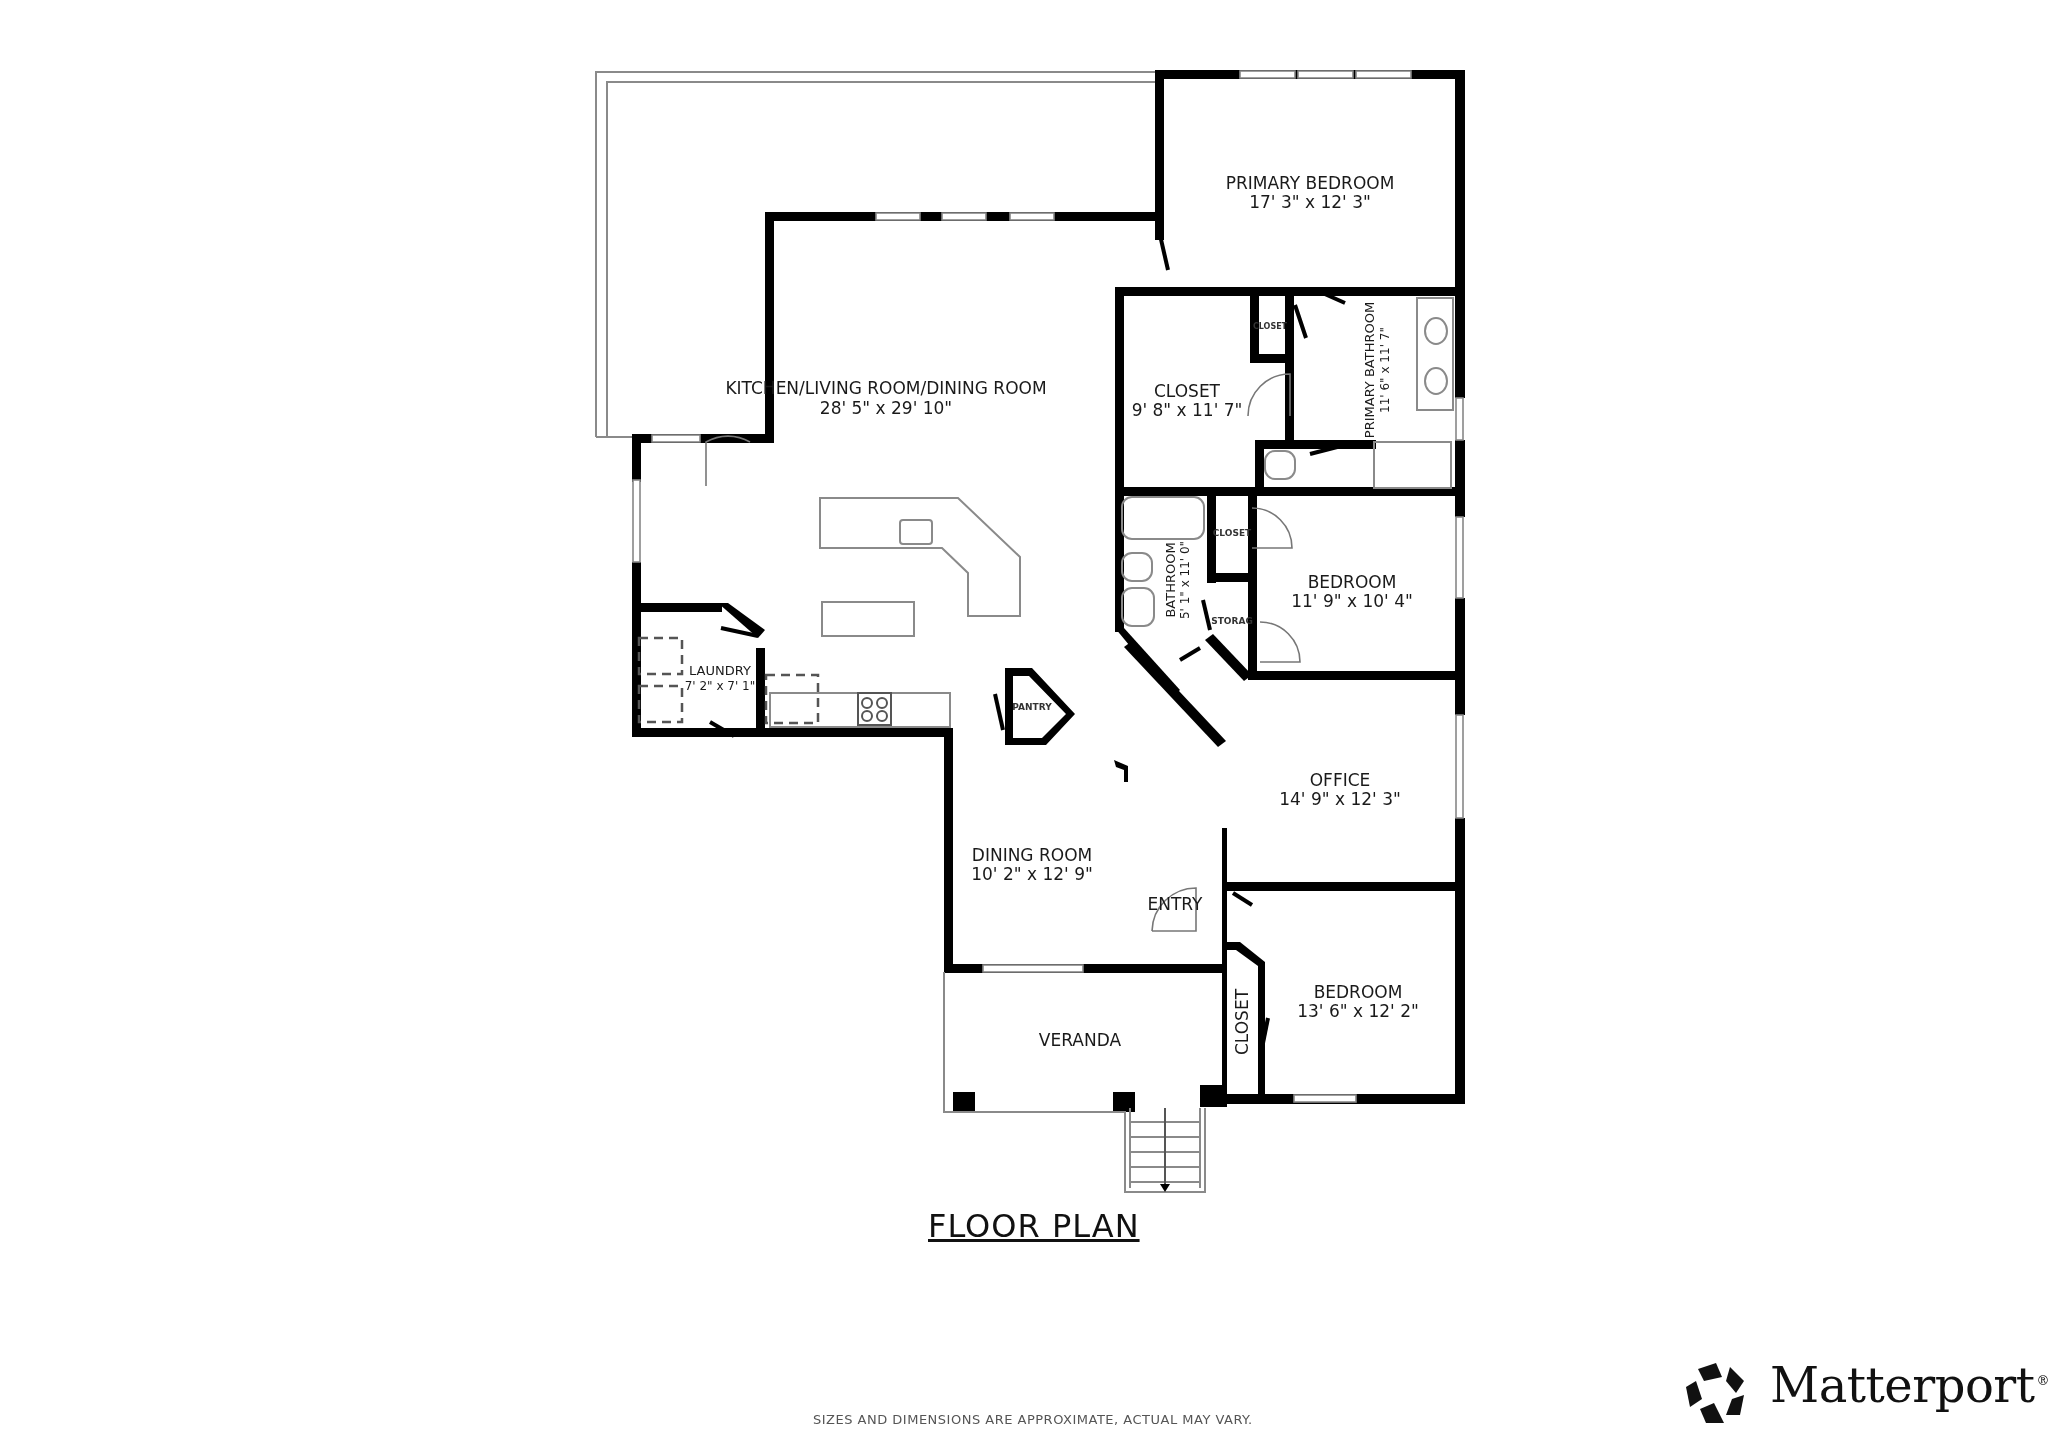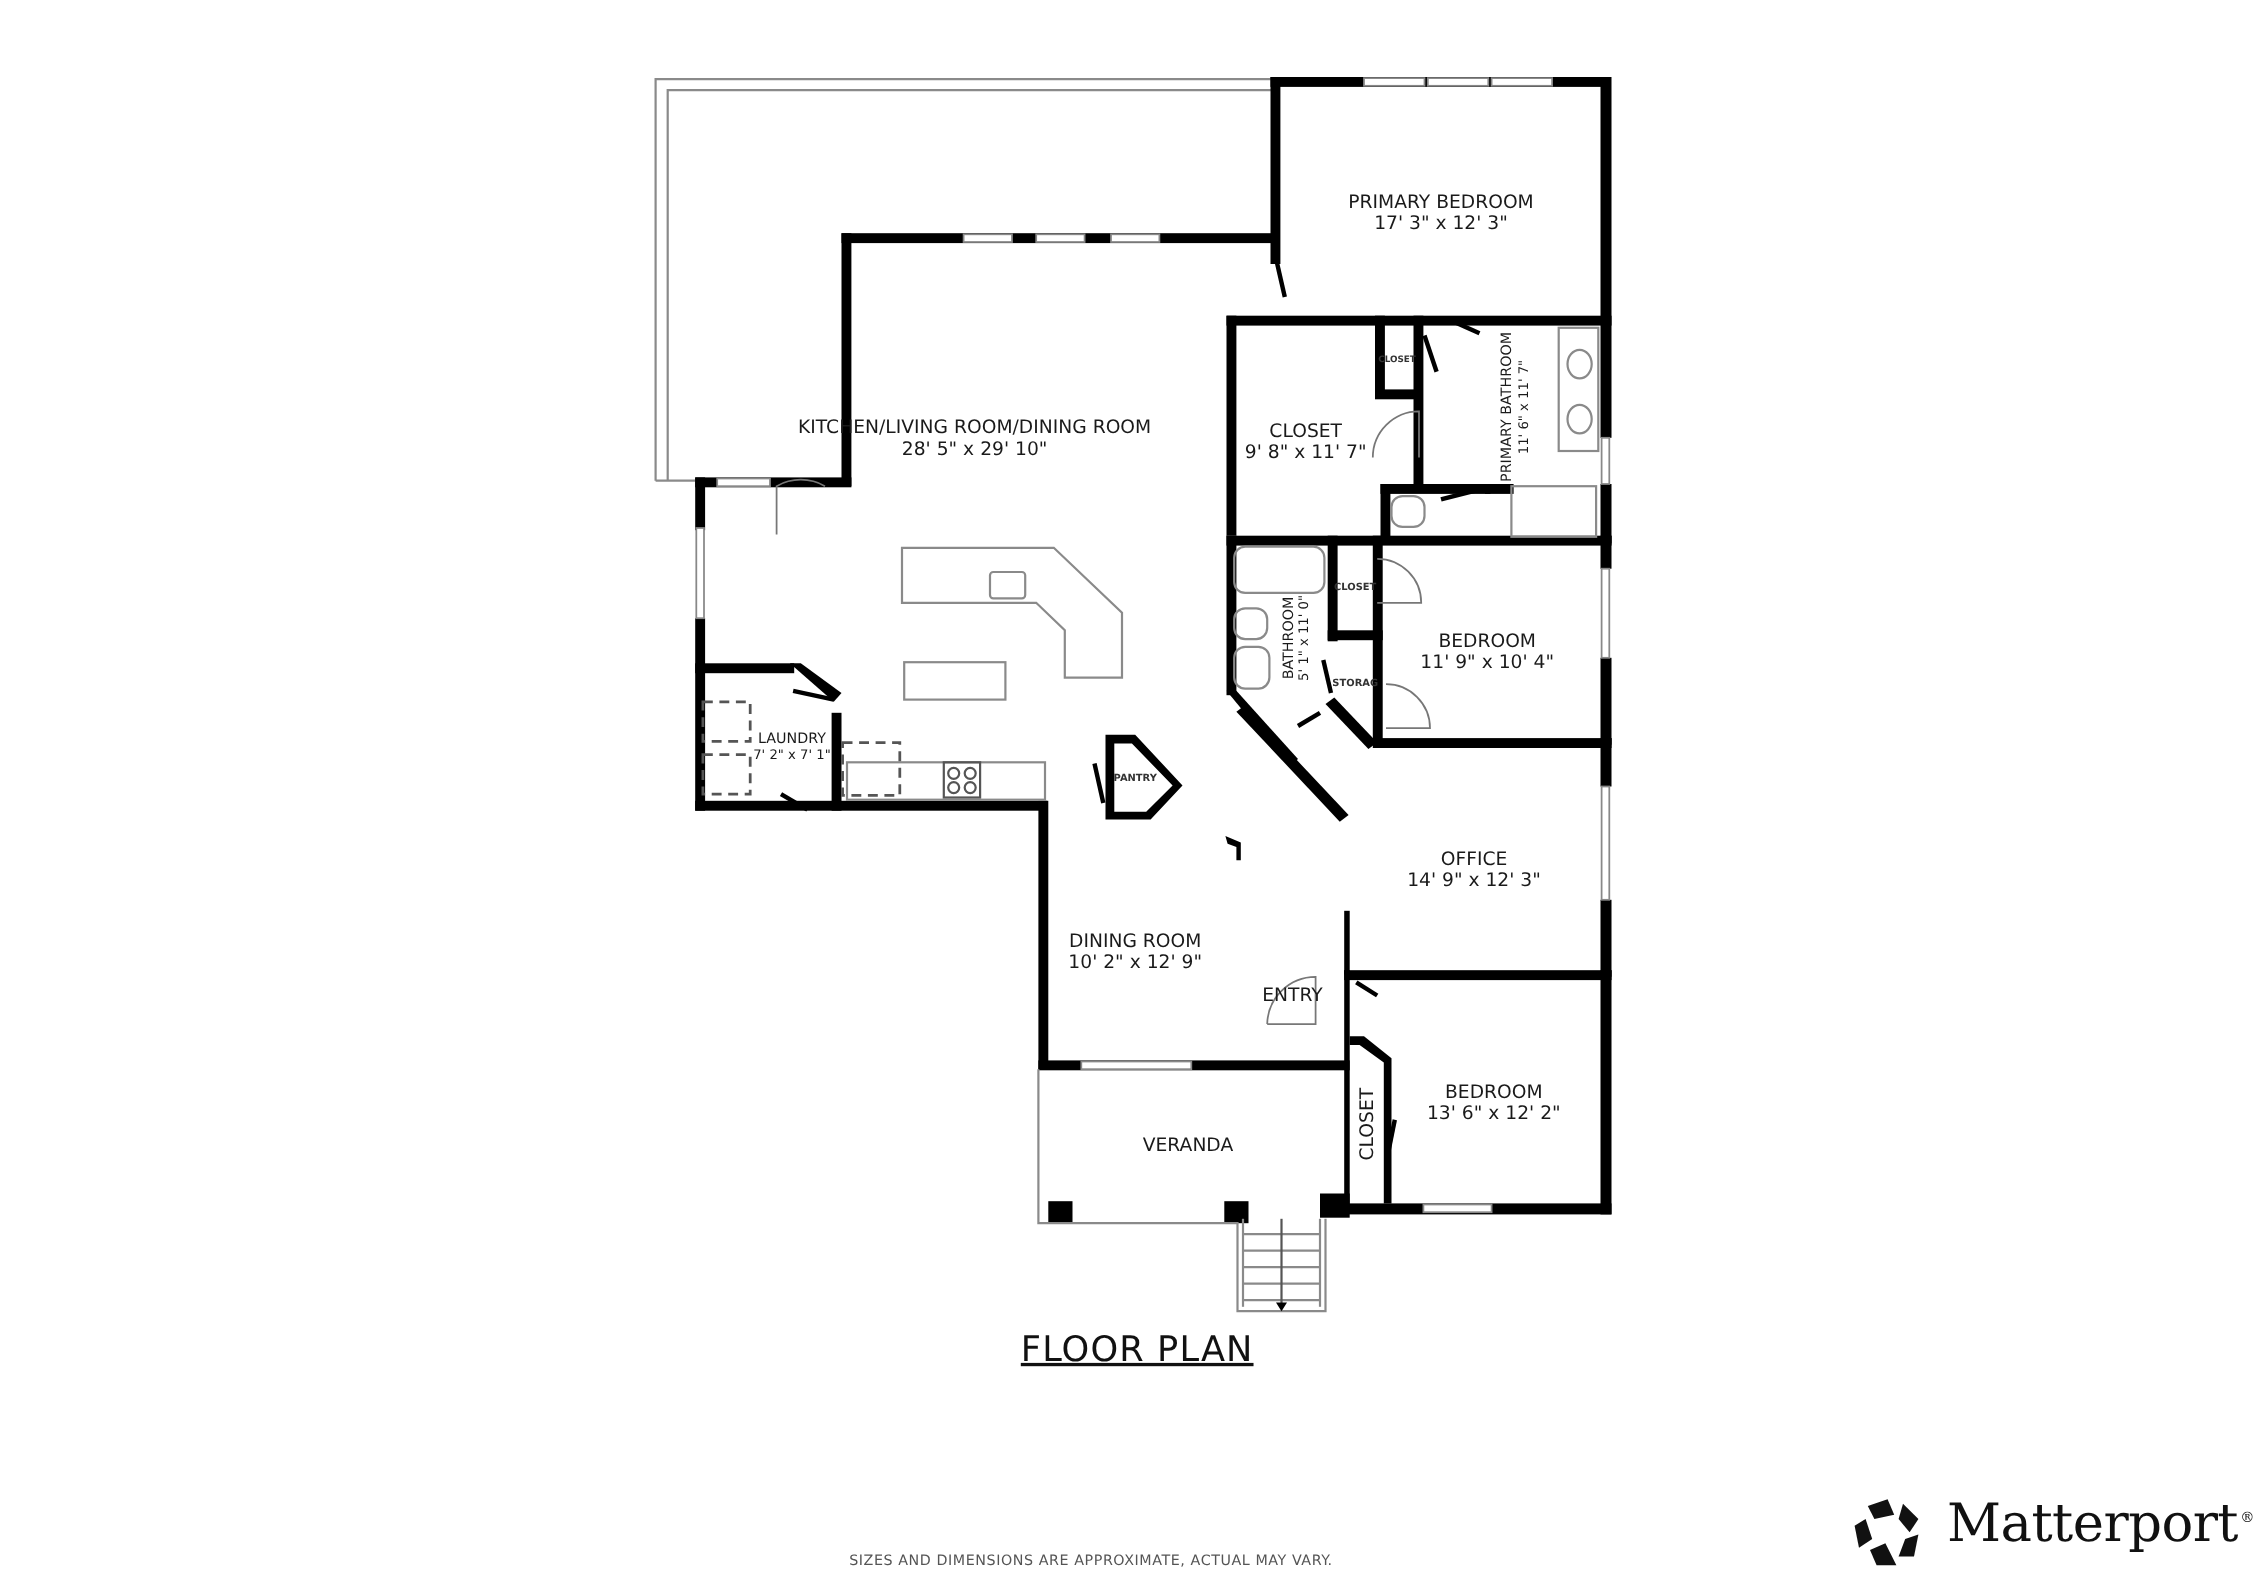--- a/index.html
+++ b/index.html
@@ -9,21 +9,21 @@
   .thin{fill:none;stroke:#8a8a8a;stroke-width:2;}
   .thinb{fill:none;stroke:#555;stroke-width:2;}
   .win{fill:#fff;stroke:#888;stroke-width:1.6;}
   .door{fill:none;stroke:#777;stroke-width:1.6;}
   .leaf{stroke:#000;stroke-width:4;}
   .dash{fill:none;stroke:#555;stroke-width:2.5;stroke-dasharray:9 6;}
   .lbl{font-family:"DejaVu Sans","Liberation Sans",sans-serif;fill:#1a1a1a;text-anchor:middle;}
   .lg{font-size:17px;}
   .sm{font-size:11px;font-weight:bold;fill:#333;}
   .title{position:absolute;left:928px;top:1207px;font-size:32px;color:#111;letter-spacing:1px;text-decoration:underline;}
-  .disclaimer{position:absolute;left:772px;top:1412px;font-size:13px;color:#555;letter-spacing:0.5px;}
+  .disclaimer{position:absolute;left:813px;top:1412px;font-size:13px;color:#555;letter-spacing:0.5px;}
   .brand{position:absolute;left:1680px;top:1357px;height:70px;display:flex;align-items:flex-start;}
   .brand-name{font-family:"DejaVu Serif","Liberation Serif",serif;font-size:48px;color:#111;margin-left:18px;letter-spacing:-0.5px;}
   .reg{font-size:13px;vertical-align:super;margin-left:2px;}
 </style>
 </head>
 <body>
 
 <svg id="plan" viewBox="0 0 2048 1448" xmlns="http://www.w3.org/2000/svg">
 
   <g>

